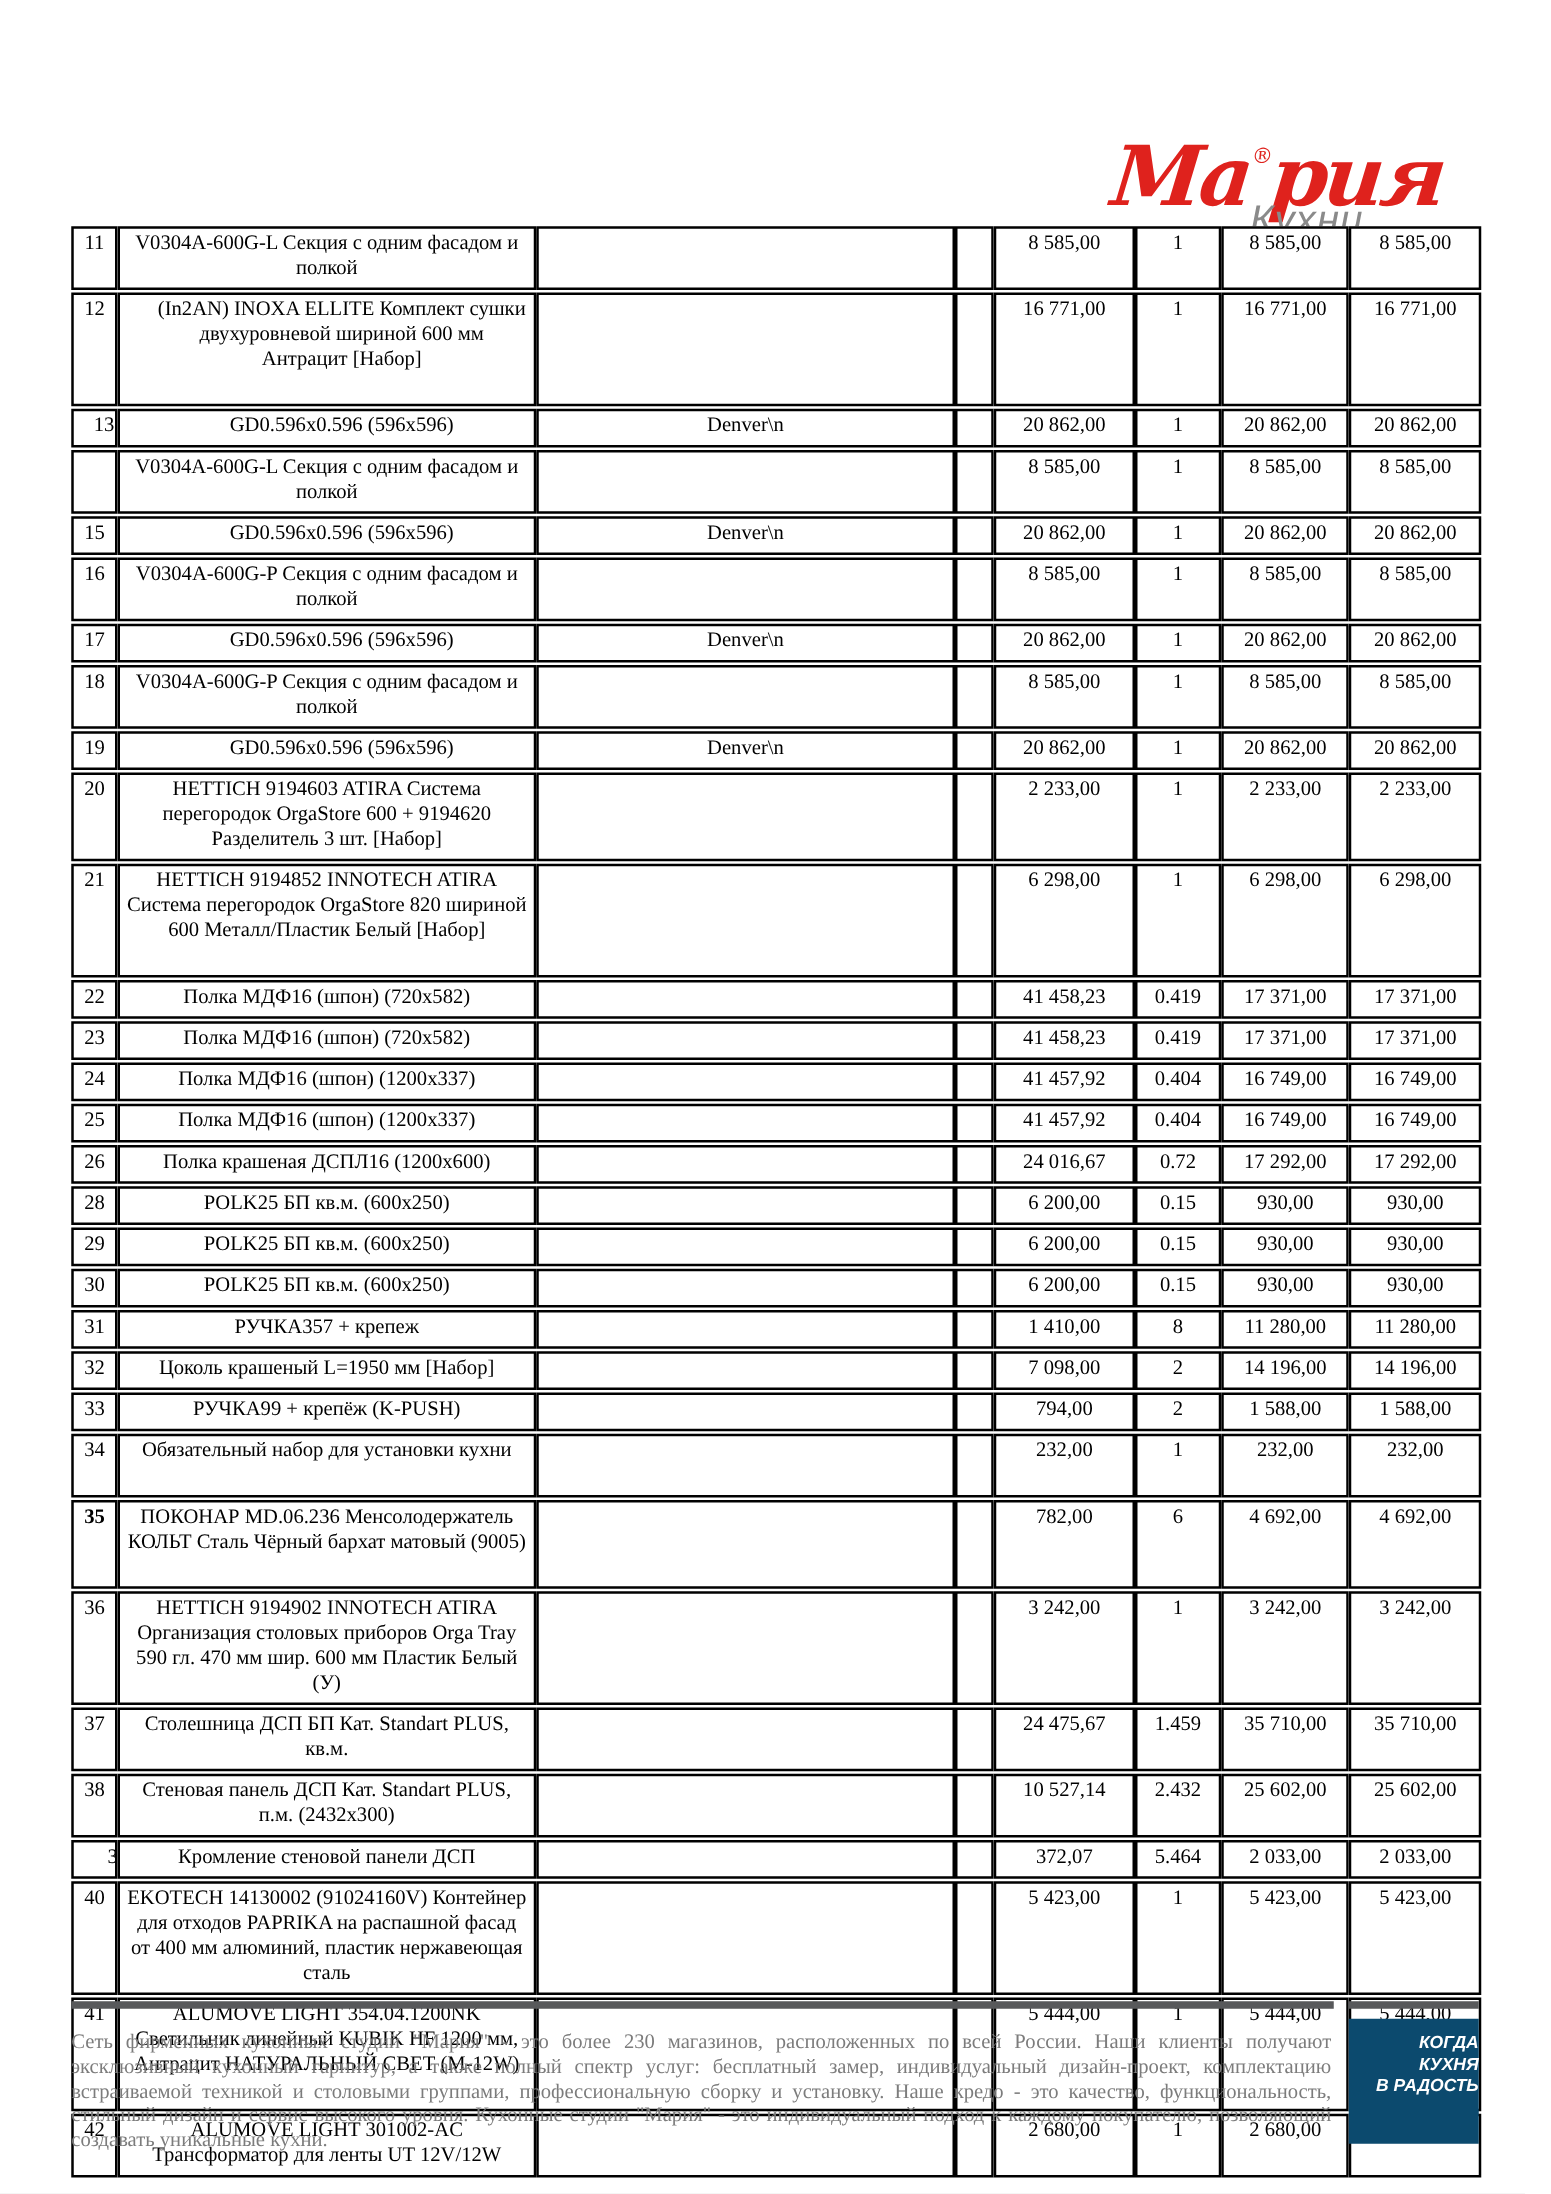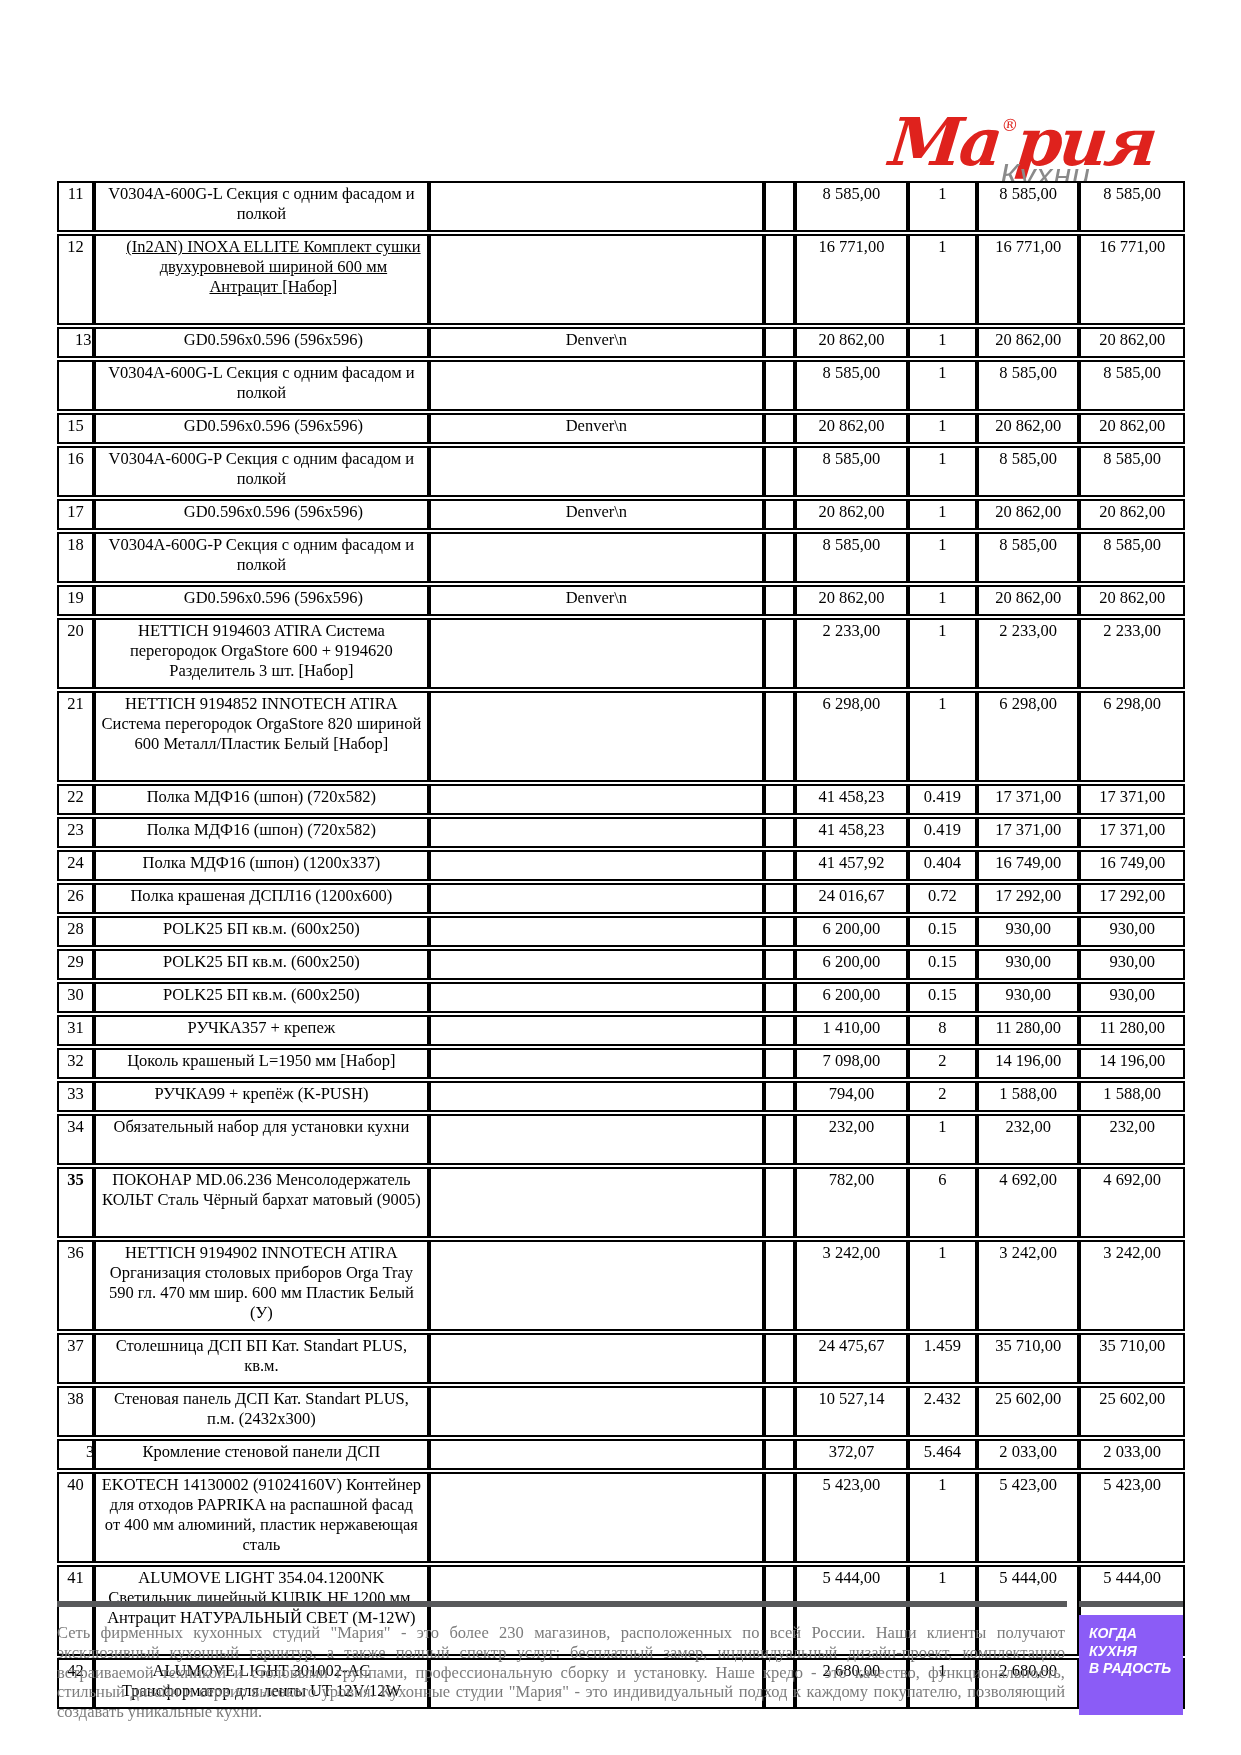--- a/index.html
+++ b/index.html
@@ -15,21 +15,21 @@
          font-style:italic;font-size:32px;line-height:34px;letter-spacing:1px;}
 
   
   table.items{position:absolute;left:57px;top:179px;width:1128px;table-layout:fixed;
               border-collapse:separate;border-spacing:0 2px;}
   table.items td{border:2px solid #000;vertical-align:top;background:#fff;
                  font-size:16.5px;line-height:20px;padding:1px 4px;overflow:hidden;}
   td.c-num{text-align:center;}
   td.c-desc{text-align:center;padding-left:6px;padding-right:6px;}
   td.c-desc.ind{padding-left:28px;}
-  td.c-desc.extra{padding-bottom:20px;text-decoration:underline;}
+  td.c-desc.extra{padding-bottom:20px;}
   td.c-mid{text-align:center;}
   td.c-price,td.c-qty,td.c-sum,td.c-total{text-align:center;}
 
   
   .rule{position:absolute;height:6px;}
   .rule-left{left:57px;top:1601px;width:1010px;}
   .rule-right{left:1079px;top:1601px;width:104px;}
   .footer-text{position:absolute;left:57px;top:1623px;width:1008px;
                font-size:16.5px;line-height:19.8px;text-align:justify;}
   .badge{position:absolute;left:1079px;top:1615px;width:104px;height:100px;box-sizing:border-box;
@@ -192,20 +192,30 @@
           <td class="c-num" style="height: 25px;">24</td>
           <td class="c-desc">Полка МДФ16 (шпон) (1200x337)</td>
           <td class="c-mid"></td>
           <td class="c-blank"></td>
           <td class="c-price">41 457,92</td>
           <td class="c-qty">0.404</td>
           <td class="c-sum">16 749,00</td>
           <td class="c-total">16 749,00</td>
         </tr>
         <tr>
+          <td class="c-num" style="height: 25px;">25</td>
+          <td class="c-desc">Полка МДФ16 (шпон) (1200x337)</td>
+          <td class="c-mid"></td>
+          <td class="c-blank"></td>
+          <td class="c-price">41 457,92</td>
+          <td class="c-qty">0.404</td>
+          <td class="c-sum">16 749,00</td>
+          <td class="c-total">16 749,00</td>
+        </tr>
+        <tr>
           <td class="c-num" style="height: 25px;">26</td>
           <td class="c-desc">Полка крашеная ДСПЛ16 (1200x600)</td>
           <td class="c-mid"></td>
           <td class="c-blank"></td>
           <td class="c-price">24 016,67</td>
           <td class="c-qty">0.72</td>
           <td class="c-sum">17 292,00</td>
           <td class="c-total">17 292,00</td>
         </tr>
         <tr>
@@ -357,19 +367,19 @@
           <td class="c-qty">1</td>
           <td class="c-sum">2 680,00</td>
           <td class="c-total">2 680,00</td>
         </tr>
       </tbody>
   </table>
 
   <div class="rule rule-left" style="background: rgb(88, 89, 91);"></div>
   <div class="rule rule-right" style="background: rgb(88, 89, 91);"></div>
   <div class="footer-text" style="color: rgb(124, 124, 124);">Сеть фирменных кухонных студий "Мария" - это более 230 магазинов, расположенных по всей России. Наши клиенты получают эксклюзивный кухонный гарнитур, а также полный спектр услуг: бесплатный замер, индивидуальный дизайн-проект, комплектацию встраиваемой техникой и столовыми группами, профессиональную сборку и установку. Наше кредо - это качество, функциональность, стильный дизайн и сервис высокого уровня. Кухонные студии "Мария" - это индивидуальный подход к каждому покупателю, позволяющий создавать уникальные кухни.</div>
-  <div class="badge" style="background: #8b5cf6;">
+  <div class="badge" style="background: #0c4a6e; text-align: right;">
     <div>КОГДА</div>
     <div>КУХНЯ</div>
     <div>В РАДОСТЬ</div>
   </div>
 
 </div>
 
 </body></html>

